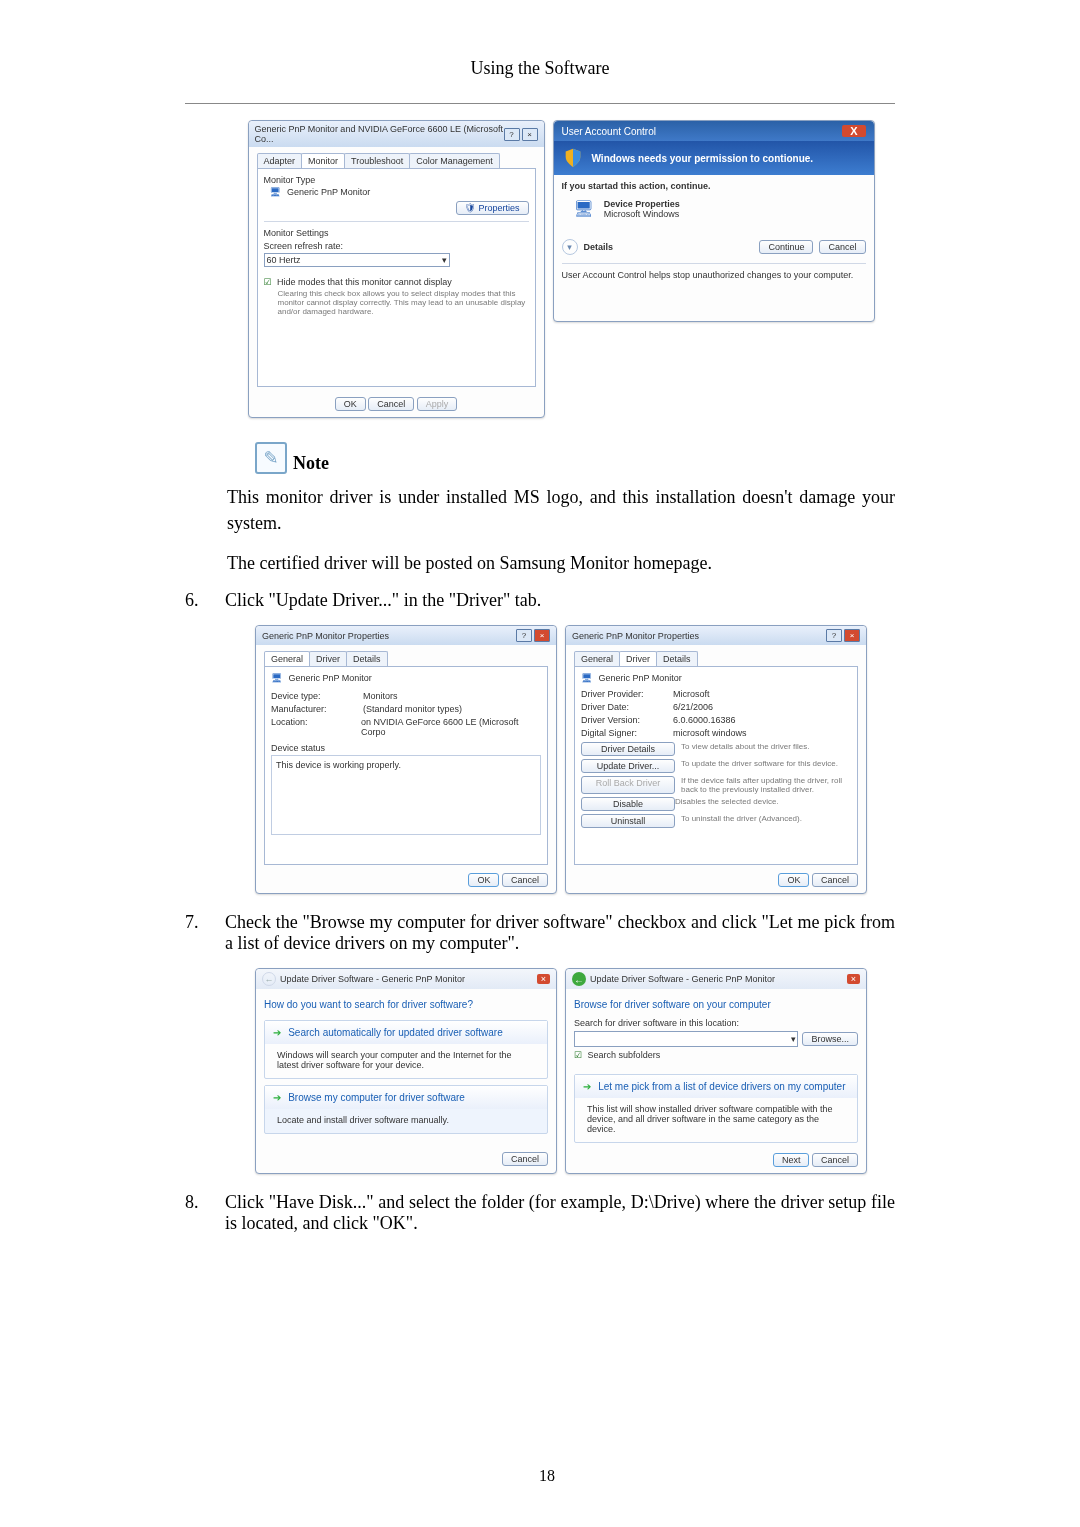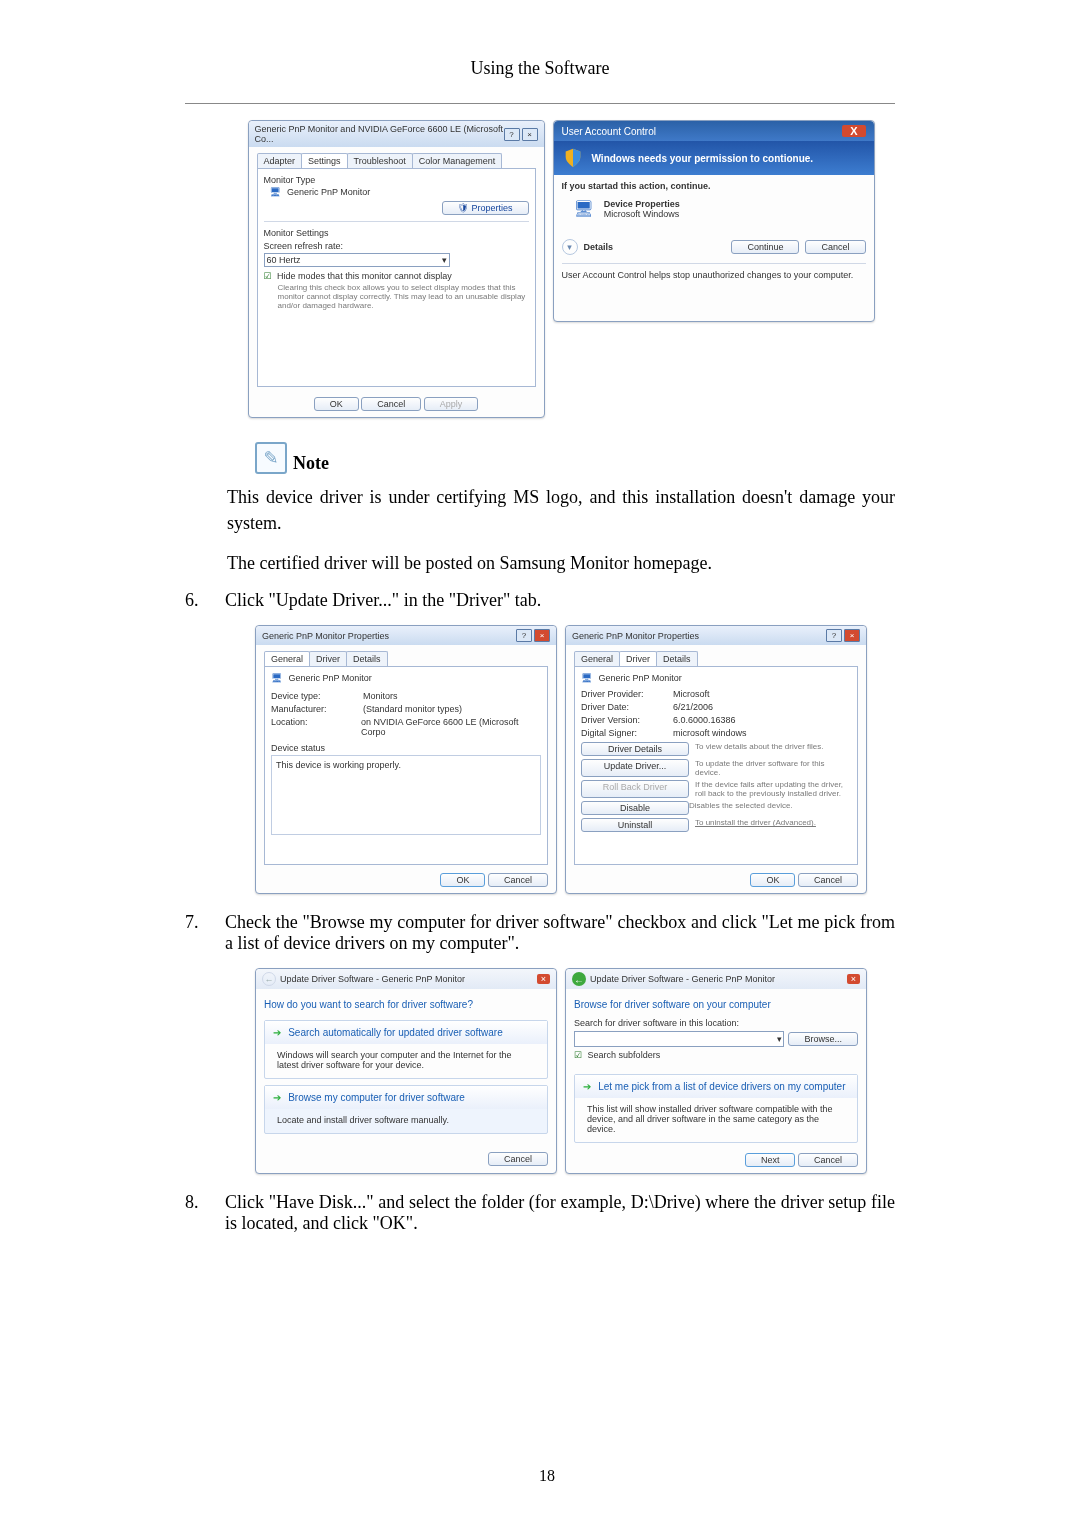--- a/index.html
+++ b/index.html
@@ -54,21 +54,21 @@
   .dlg-body { padding: 6px 8px; }
   .tabs { display:flex; gap:0; font-size:9px; }
   .tab { background:#eef3fa; border:1px solid #a7b8d4; border-bottom:none; padding:2px 6px; border-radius:2px 2px 0 0; margin-right:-1px;}
   .tab.active { background:#fff; font-weight:normal; }
   .panebg { background:#fff; border:1px solid #a7b8d4; padding:6px; }
   .btn-sm {
     display:inline-block;
     background: linear-gradient(#fefefe,#e6edf7);
     border:1px solid #8aa0c0;
     border-radius:3px;
-    padding:1px 15px;
+    padding:1px 8px;
     font-size:9px;
   }
   .btn-sm.blue { color:#15459c; }
   .field-label{ color:#333; }
   .select { border:1px solid #8aa0c0; background:#fff; font-size:9px; padding:1px 2px; width:180px; display:flex; justify-content:space-between;}
   .checkbox::before { content:"☑"; color:#2a7a2a; margin-right:3px;}
   .uac-title {
     background: linear-gradient(#2b61a7,#3f79c8);
     color:#fff;
     padding:4px 8px;
@@ -147,21 +147,21 @@
       <div class="dlg-title">
         <span>Generic PnP Monitor and NVIDIA GeForce 6600 LE (Microsoft Co...</span>
         <span class="win-controls">
           <span>?</span>
           <span>×</span>
         </span>
       </div>
       <div class="dlg-body">
         <div class="tabs">
           <div class="tab">Adapter</div>
-          <div class="tab active">Settings</div>
+          <div class="tab active">Monitor</div>
           <div class="tab">Troubleshoot</div>
           <div class="tab">Color Management</div>
         </div>
         <div class="panebg" style="height:205px; position:relative;">
           <div class="field-label">Monitor Type</div>
           <div style="display:flex;align-items:center;gap:6px;margin:2px 0 4px 6px;">
             <span style="color:#2a6ac4;">🖥</span>
             <span>Generic PnP Monitor</span>
           </div>
           <div style="text-align:right;">
@@ -170,21 +170,21 @@
               <span>Properties</span>
             </span>
           </div>
           <hr style="border:none;border-top:1px solid #d0d8e6;margin:6px 0;">
           <div class="field-label">Monitor Settings</div>
           <div style="margin:3px 0 2px 0;">Screen refresh rate:</div>
           <div class="select">
             <span>60 Hertz</span>
             <span class="arrow-icon">▾</span>
           </div>
-          <div style="margin-top:4px;" class="checkbox">
+          <div style="margin-top:10px;" class="checkbox">
             <span>Hide modes that this monitor cannot display</span>
           </div>
           <div class="subtle" style="margin:2px 0 0 14px;">Clearing this check box allows you to select display modes that this monitor cannot display correctly. This may lead to an unusable display and/or damaged hardware.</div>
         </div>
         <div style="text-align:center; margin-top:10px;">
           <span class="btn-sm">OK</span>
           <span class="btn-sm">Cancel</span>
           <span class="btn-sm" style="color:#aaa;">Apply</span>
         </div>
       </div>
@@ -221,21 +221,21 @@
         <div>User Account Control helps stop unauthorized changes to your computer.</div>
       </div>
     </div>
   </div>
 
   <div class="note-row">
     <div class="note-icon">✎</div>
     <div class="note-label">Note</div>
   </div>
 
-  <p class="body-text" style="margin-left:42px;">This device driver is under certifying MS logo, and this installation doesn't damage your system.</p>
+  <p class="body-text" style="margin-left:42px;">This monitor driver is under installed MS logo, and this installation doesn't damage your system.</p>
   <p class="body-text" style="margin-left:42px;">The certified driver will be posted on Samsung Monitor homepage.</p>
 
   <ol class="steps">
     <li>
       <span class="num">6.</span>
       <span class="txt">Click "Update Driver..." in the "Driver" tab.</span>
     </li>
   </ol>
 
   <div class="screenshots-row centered-shots">
@@ -329,21 +329,21 @@
           <div style="display:flex;gap:6px;margin-top:3px;">
               <span class="btn-sm" style="width:76px;text-align:center;color:#aaa;">Roll Back Driver</span>
               <span style="flex:1;" class="subtle">If the device fails after updating the driver, roll back to the previously installed driver.</span>
             </div>
           <div style="display:flex;margin-top:3px;">
               <span class="btn-sm" style="width:76px;text-align:center;">Disable</span>
               <span style="flex:1;" class="subtle">Disables the selected device.</span>
             </div>
           <div style="display:flex;gap:6px;margin-top:3px;">
               <span class="btn-sm" style="width:76px;text-align:center;">Uninstall</span>
-              <span style="flex:1;text-decoration:underline;" class="subtle">To uninstall the driver (Advanced).</span>
+              <span style="flex:1;" class="subtle">To uninstall the driver (Advanced).</span>
             </div>
         </div>
         <div style="text-align:right;margin-top:8px;">
           <span class="btn-sm" style="border-color:#5a9edb;">OK</span>
           <span class="btn-sm">Cancel</span>
         </div>
       </div>
     </div>
   </div>
 

